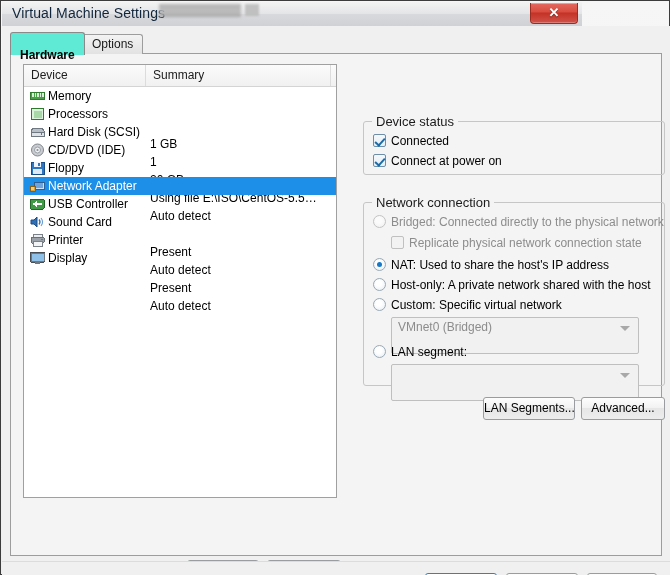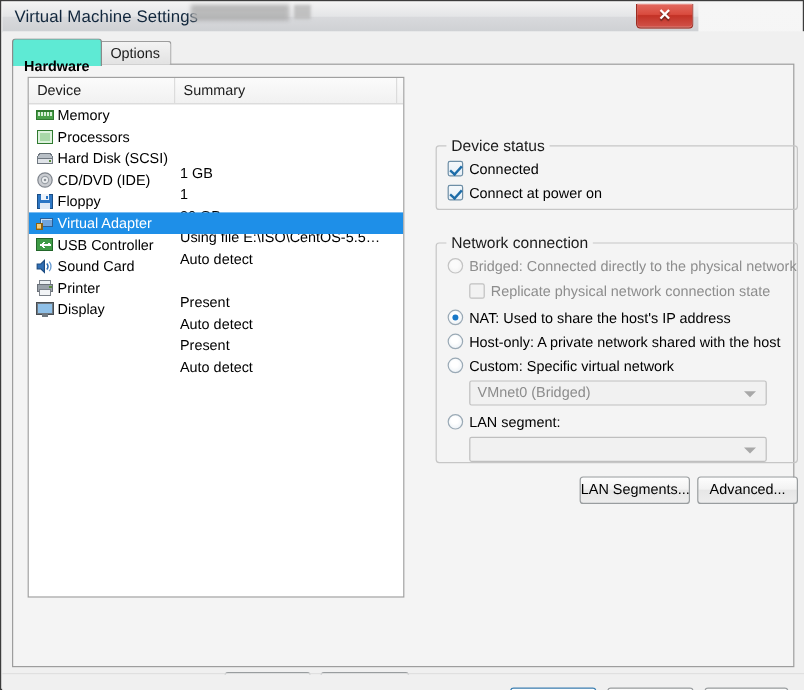--- a/index.html
+++ b/index.html
@@ -298,21 +298,21 @@
     width: 5px; height: 5px;
     border-radius: 50%;
     background: #1878c8;
   }
   .rtext { position: absolute; left: 18px; top: 0; }
 
   
   .combo {
     position: absolute;
     box-sizing: border-box;
-    height: 21px;
+    height: 37px;
     background: #f1f1f1;
     border: 1px solid #bfbfbf;
     border-radius: 2px;
     font-size: 12px;
     color: #8c8c8c;
     line-height: 19px;
     padding-left: 6px;
     cursor: default;
     white-space: nowrap;
     overflow: hidden;
@@ -454,21 +454,21 @@
               <span class="dev-name">Floppy</span>
               <span class="dev-summary">Auto detect</span>
             </div>
             <div class="dev-row selected">
               <span class="dev-icon"><svg width="15" height="14" viewBox="0 0 15 14" shape-rendering="crispEdges">
                   <rect x="4" y="3" width="10" height="7" fill="#cfe0f2" stroke="#2b5f96"></rect>
                   <rect x="5" y="4" width="8" height="5" fill="#6fa4dc"></rect>
                   <rect x="0" y="7" width="5" height="5" fill="#d8a03a" stroke="#8a6112"></rect>
                   <rect x="1" y="8" width="3" height="3" fill="#f2cd7d"></rect>
                 </svg></span>
-              <span class="dev-name">Virtual Adapter</span>
+              <span class="dev-name">Network Adapter</span>
               <span class="dev-summary">NAT</span>
             </div>
             <div class="dev-row">
               <span class="dev-icon"><svg width="15" height="14" viewBox="0 0 15 14" shape-rendering="crispEdges">
                   <rect x="0" y="2" width="14" height="10" rx="1" fill="#3f9b46" stroke="#22662a"></rect>
                   <path d="M3 7 H11" stroke="#ffffff" stroke-width="1.4" fill="none"></path>
                   <path d="M5 7 L7 4.5 M5 7 L7 9.5" stroke="#ffffff" stroke-width="1.2" fill="none"></path>
                   <circle cx="11" cy="7" r="1.4" fill="#ffffff"></circle>
                 </svg></span>
               <span class="dev-name">USB Controller</span>

